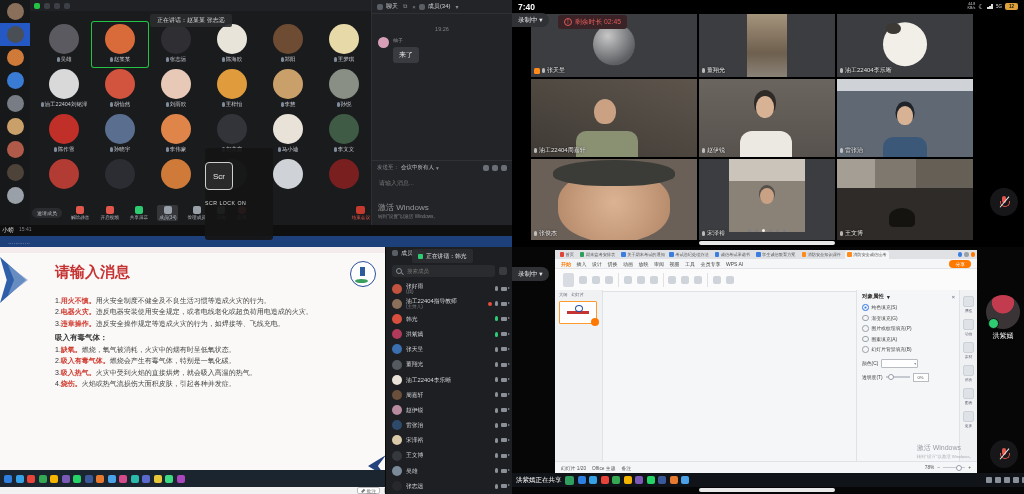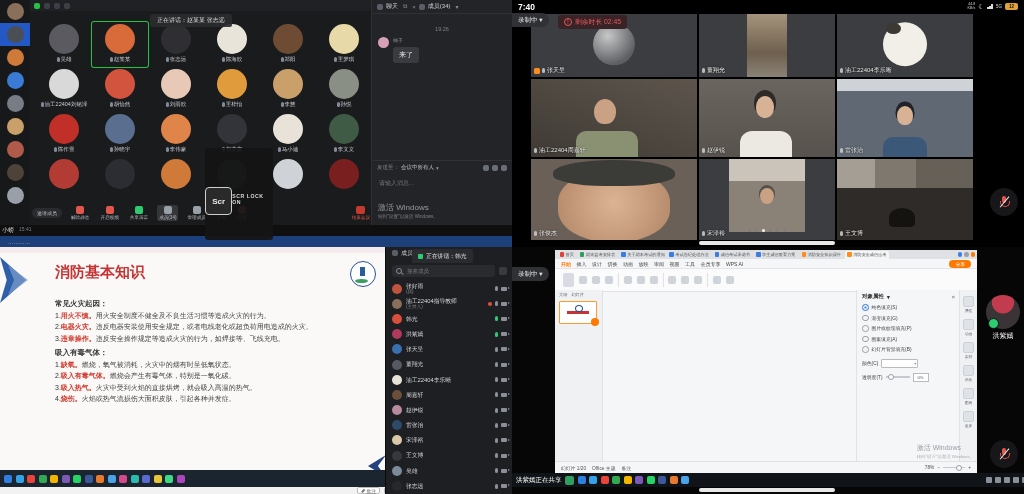--- a/index.html
+++ b/index.html
@@ -49,21 +49,21 @@
   .msg-bubble{margin-top:2px;background:#3a3b40;color:#e8e8ea;font-size:7px;border-radius:3px;padding:3px 6px;display:inline-block;}
   .q1-foot{position:absolute;left:0;right:0;bottom:0;height:58px;border-top:1px solid #303136;padding:3px 5px;}
   .sendrow{display:flex;align-items:center;gap:2px;font-size:5.5px;color:#8a8e96;}
   .sendrow .v{color:#c2c6cc;}
   .frow-ics{margin-left:auto;display:flex;gap:3px;}
   .fic{width:6px;height:6px;border-radius:2px;background:#6a6e76;}
   .chat-in{margin-top:4px;width:122px;background:transparent;border:none;outline:none;color:#9a9ea6;font-size:6px;font-family:"Liberation Sans",sans-serif;}
   .wm1{font-size:8px;color:rgba(255,255,255,.5);}
   .wm2{font-size:4.6px;color:rgba(255,255,255,.38);margin-top:1px;}
   .q1-wm{position:absolute;left:6px;bottom:6px;}
-  .scrlock{position:absolute;left:205px;top:148px;width:68px;height:92px;background:#141414ee;z-index:6;border-radius:3px;display:flex;flex-direction:row;align-items:center;font-weight:bold;}
+  .scrlock{position:absolute;left:205px;top:148px;width:68px;height:92px;background:#141414ee;z-index:6;border-radius:3px;display:flex;flex-direction:column;}
   .scr-key{margin-top:14px;width:26px;height:26px;border:1.5px solid #cfcfcf;border-radius:4px;color:#e8e8e8;font-size:8px;display:flex;align-items:center;justify-content:center;background:#2a2a2a;}
   .scr-lb{margin-top:10px;color:#d8d8d8;font-size:5.2px;letter-spacing:.5px;}
   .q1-chatrow{position:absolute;left:2px;top:226px;width:80px;display:flex;gap:5px;font-size:6px;color:#d8d8d8;z-index:1;}
   .q1-chatrow .t{color:#7c808a;font-size:5px;}
   .q1-bluebar{position:absolute;left:0;top:236px;width:512px;height:11px;background:#1d3f7a;color:rgba(255,255,255,.75);font-size:5.5px;display:flex;align-items:center;padding:0 8px;z-index:1;}
 
   
   .q2-status{position:absolute;left:0;top:0;right:0;height:13px;display:flex;align-items:center;padding:0 6px;color:#fff;z-index:5;}
   .q2-clock{font-size:8.5px;font-weight:bold;}
   .q2-sr{margin-left:auto;display:flex;align-items:center;gap:3px;}
@@ -604,24 +604,23 @@
       </span>
   </div>
   <div class="homebar"></div>
 </div>
 
 <div id="q3" class="quad">
   <div class="q3-slide">
     <div class="band"></div>
     <div class="chev"></div>
     <div class="chev2"></div>
-    <div class="q3-title">消防基本知识</div>
+    <div class="q3-title">请输入消息</div>
     <div class="q3-logo"></div>
     <div class="q3-body" id="q3-body">
-        <div class="s-head">常见火灾起因：</div>
         <div class="s-line"><span class="s-num">1.</span><span class="s-lead">用火不慎。</span><span class="s-txt">用火安全制度不健全及不良生活习惯等造成火灾的行为。</span></div>
         <div class="s-line"><span class="s-num">2.</span><span class="s-lead">电器火灾。</span><span class="s-txt">违反电器安装使用安全规定，或者电线老化或超负荷用电造成的火灾。</span></div>
         <div class="s-line"><span class="s-num">3.</span><span class="s-lead">违章操作。</span><span class="s-txt">违反安全操作规定等造成火灾的行为，如焊接等、飞线充电。</span></div>
         <div class="s-head">吸入有毒气体：</div>
         <div class="s-line"><span class="s-num">1.</span><span class="s-lead">缺氧。</span><span class="s-txt">燃烧，氧气被消耗，火灾中的烟有时呈低氧状态。</span></div>
         <div class="s-line"><span class="s-num">2.</span><span class="s-lead">吸入有毒气体。</span><span class="s-txt">燃烧会产生有毒气体，特别是一氧化碳。</span></div>
         <div class="s-line"><span class="s-num">3.</span><span class="s-lead">吸入热气。</span><span class="s-txt">火灾中受到火焰的直接烘烤，就会吸入高温的热气。</span></div>
         <div class="s-line"><span class="s-num">4.</span><span class="s-lead">烧伤。</span><span class="s-txt">火焰或热气流损伤大面积皮肤，引起各种并发症。</span></div>
       </div>
     <div class="chev-br"></div>

